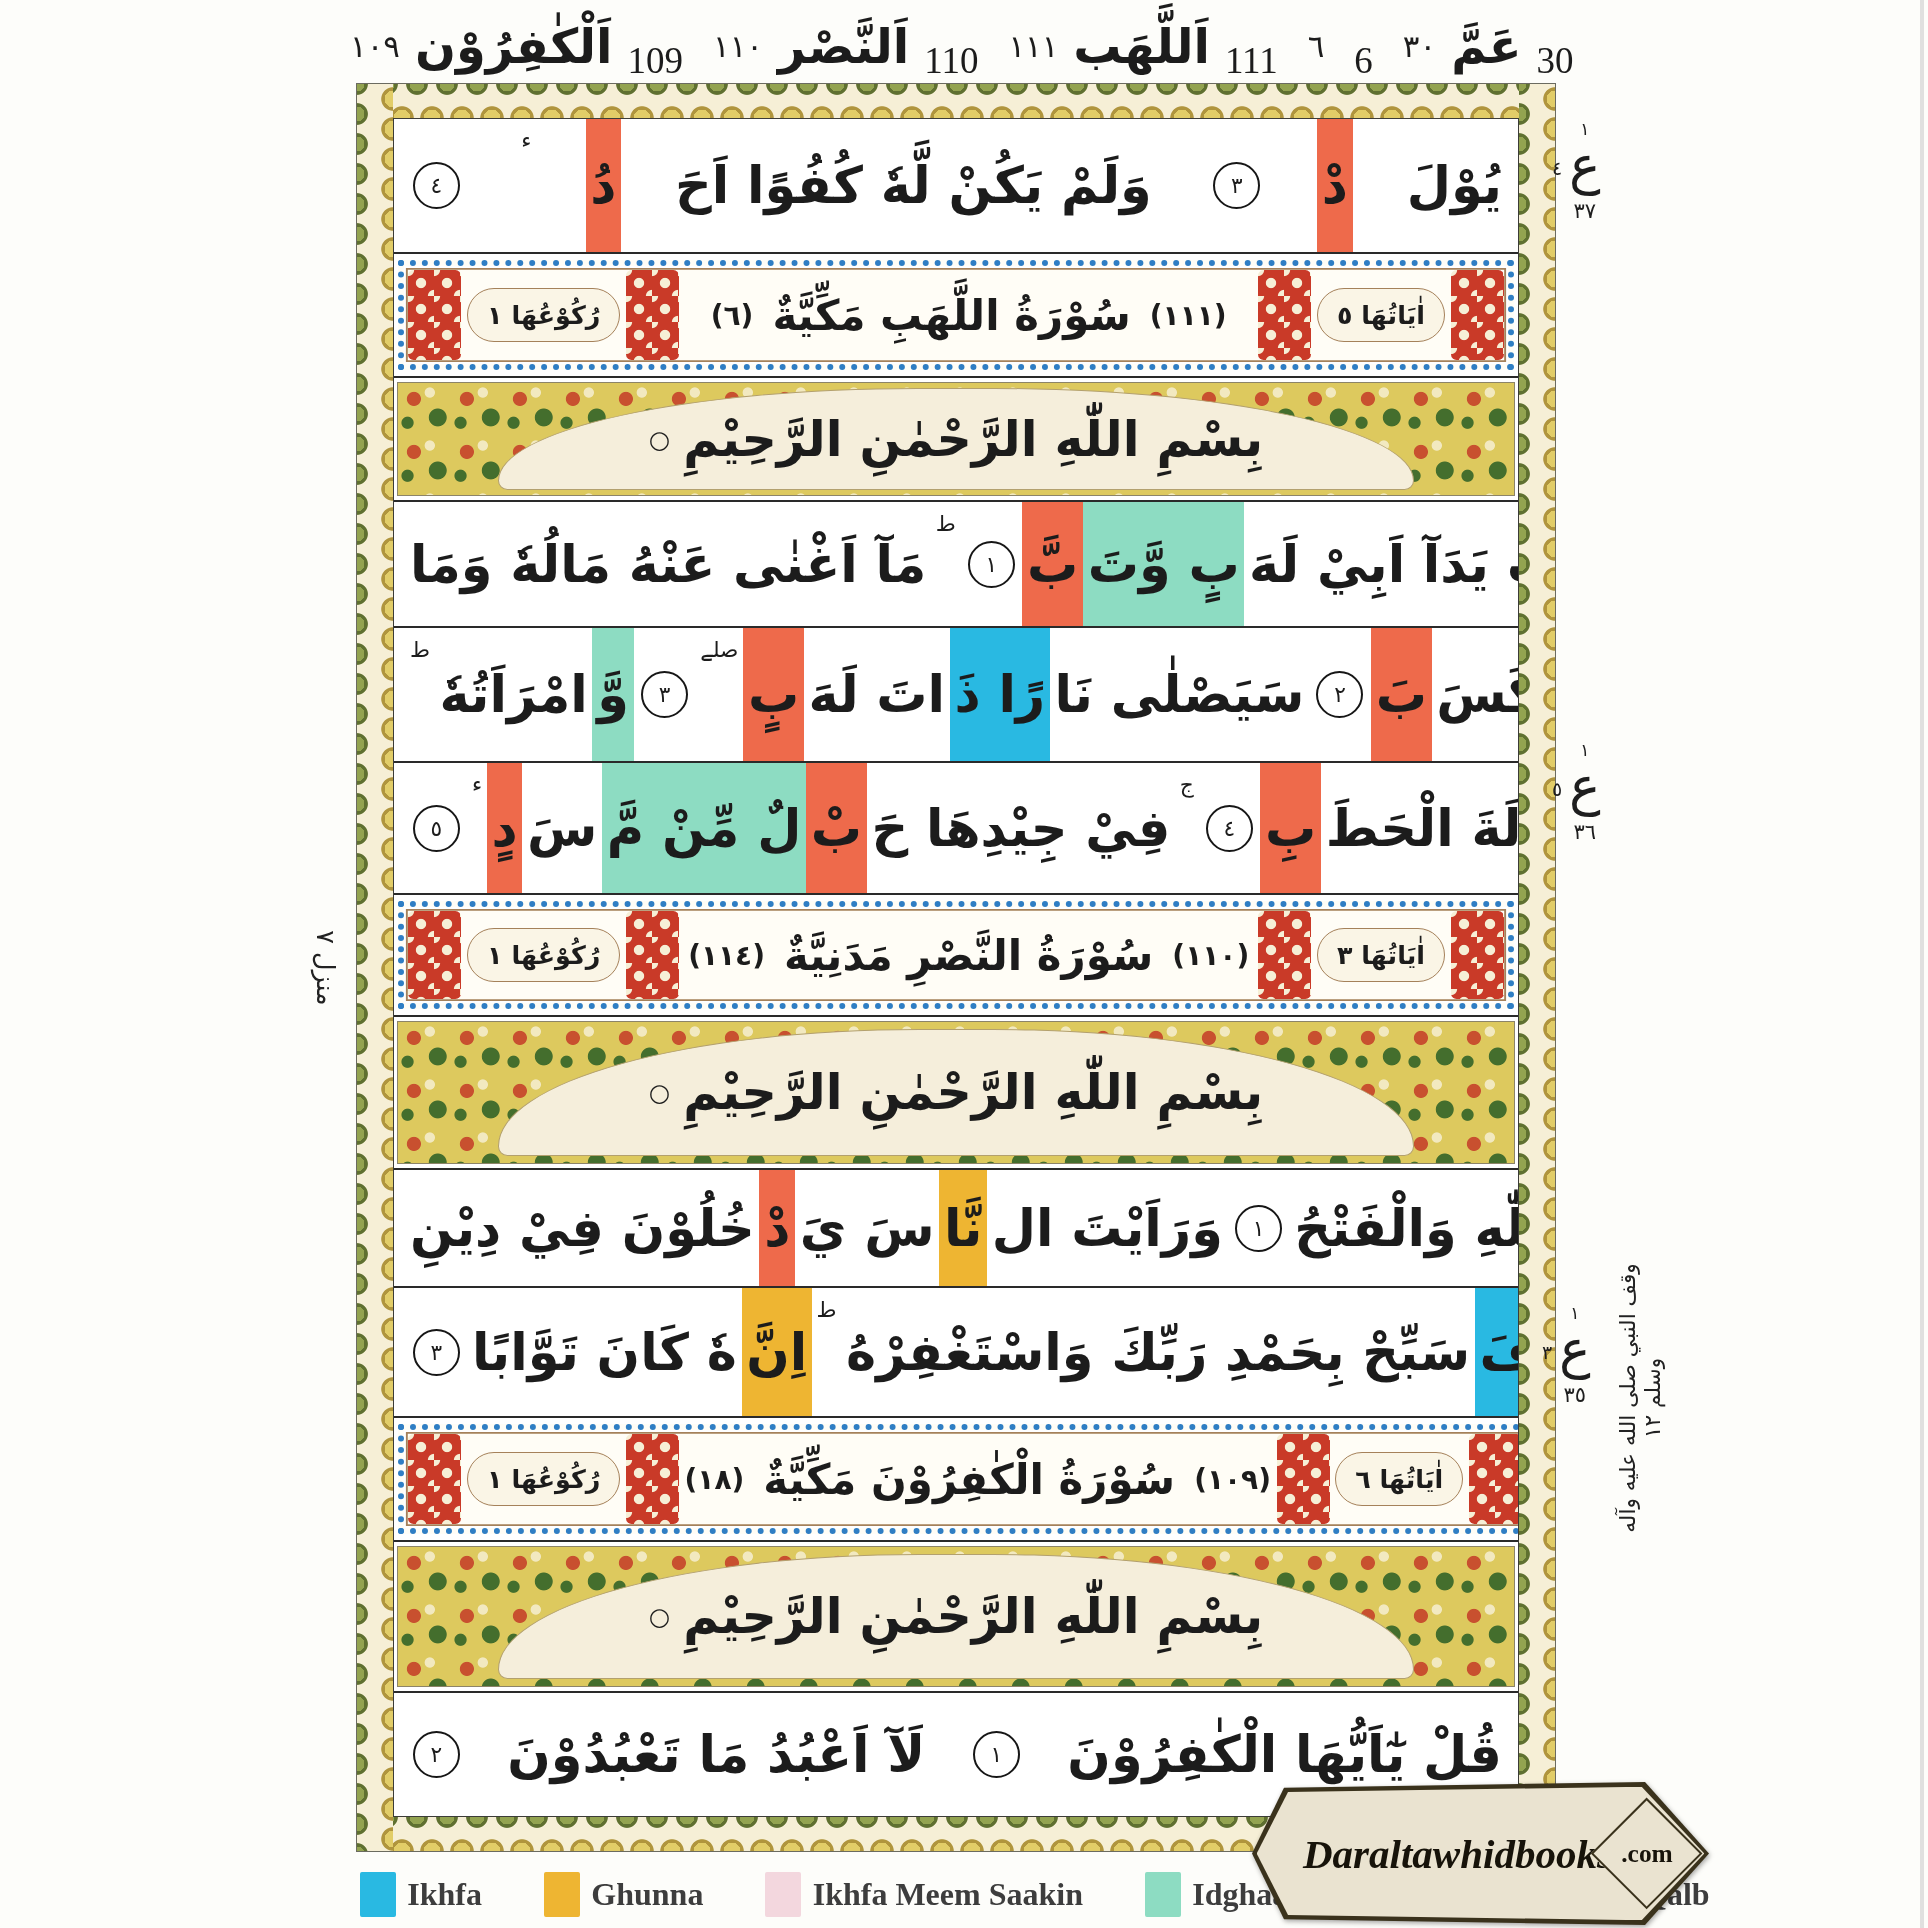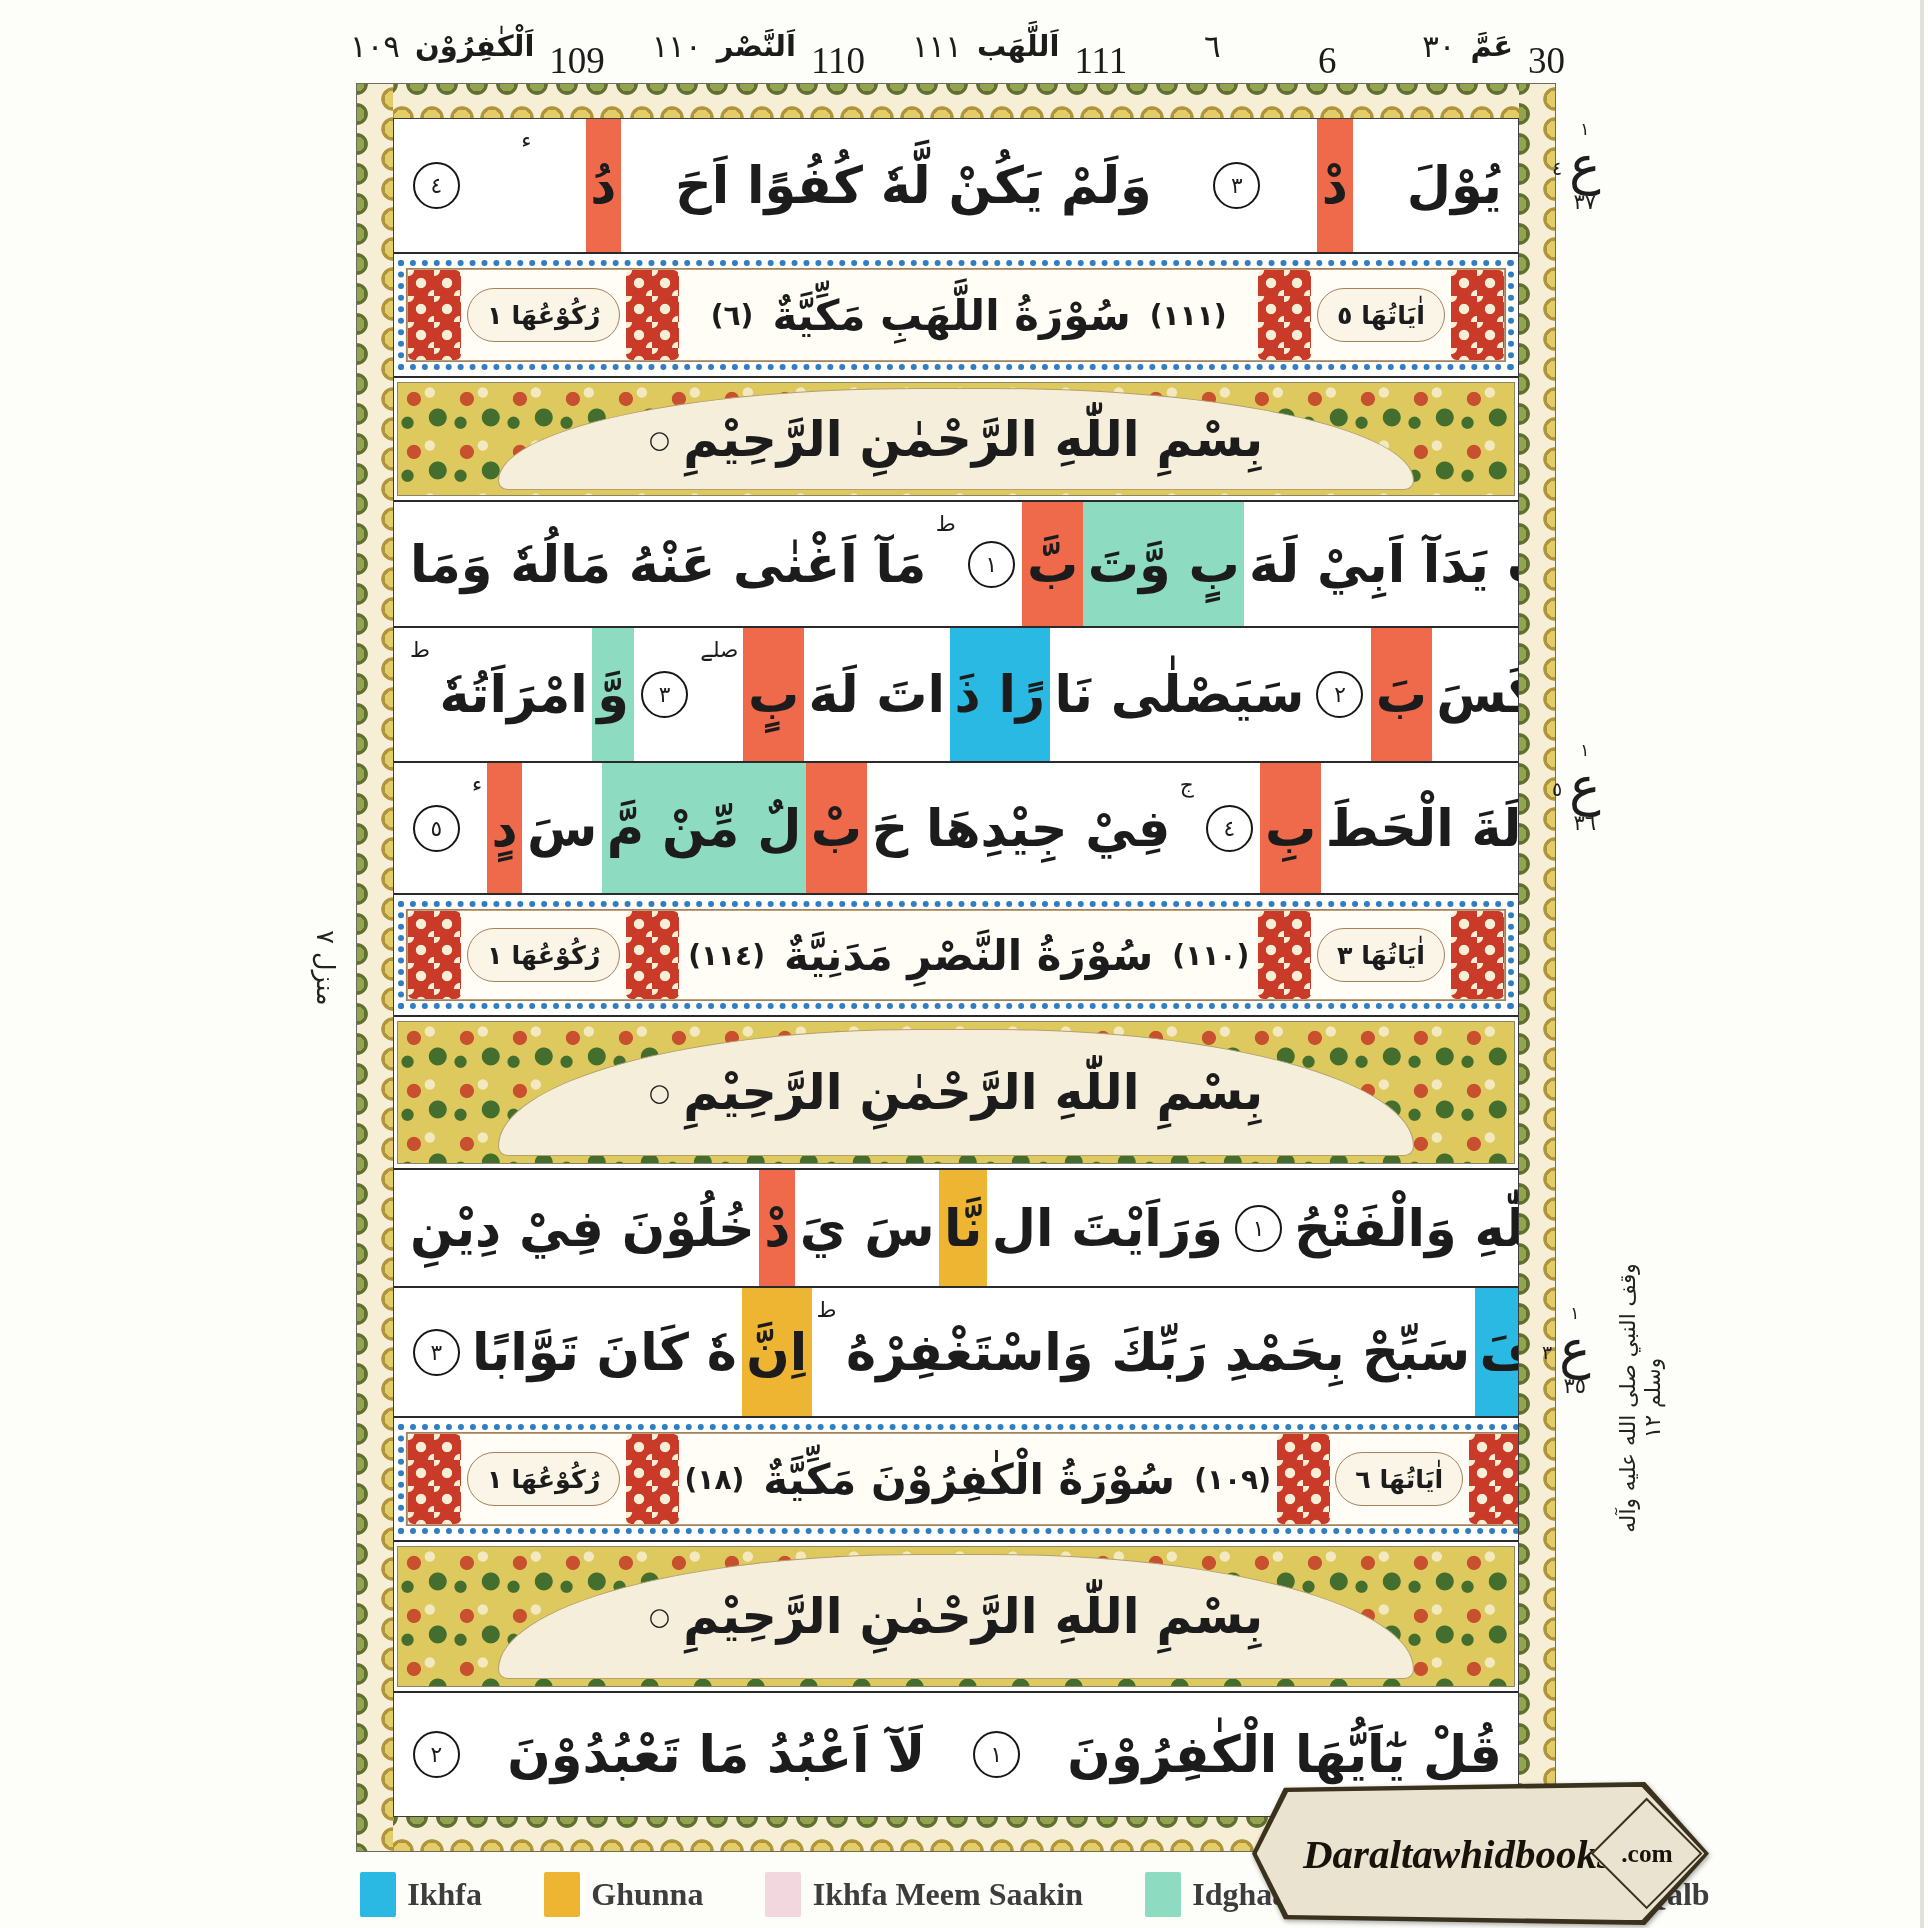--- a/index.html
+++ b/index.html
@@ -4,21 +4,21 @@
 <style>
   html,body{margin:0;padding:0;}
   body{width:1928px;height:1928px;overflow:hidden;background:#ffffff;position:relative;
        font-family:"DejaVu Sans",sans-serif;color:#1c1c1c;}
   .page{position:absolute;inset:0;background:#fdfdfa;}
 
   
   .header{position:absolute;top:17px;left:350px;width:1215px;height:58px;
           display:flex;align-items:center;gap:15px;white-space:nowrap;}
   .h-ar{font-size:31px;}
-  .h-name{font-size:29px;font-weight:bold;text-align:center;}
+  .h-name{font-size:48px;font-weight:bold;text-align:center;}
   .h-en{font-size:37px;font-family:"Liberation Serif",serif;margin-top:28px;}
   .hsp1{width:24.5px;} .hsp2{width:68px;} .hsp3{width:98px;} .hsp4{width:81px;}
 
   
   .frame{position:absolute;left:356px;top:83px;width:1198px;height:1767px;
          border:1.9px solid #6b6b60;background:#fff;}
   .band{position:absolute;background-color:#f6efd6;}
   .band-top,.band-bottom{left:0;right:0;height:34px;
       background-image:
         radial-gradient(circle at 50% 100%, #e2cd68 0 8.5px, #b0953d 8.5px 11.3px, rgba(0,0,0,0) 12.2px),
@@ -79,21 +79,21 @@
         border:0.9px solid #b3a06e;border-radius:46% 46% 9.4px 9.4px / 92% 92% 9.4px 9.4px;}
   .btext{position:absolute;inset:0;display:flex;align-items:center;justify-content:center;gap:13px;
          font-size:49px;font-weight:bold;direction:rtl;}
   .bcirc{font-size:24.5px;font-weight:400;}
 
   
   .ruku{position:absolute;text-align:center;color:#1e1e1e;line-height:1;}
   .ruku-top{font-size:17px;display:block;margin-bottom:1.9px;}
   .ruku-ain{font-size:53px;display:block;position:relative;line-height:.95;}
   .ruku-mid{position:absolute;left:-17px;top:19px;font-size:19px;}
-  .ruku-bottom{font-size:21px;display:block;margin-top:2px;}
+  .ruku-bottom{font-size:21px;display:block;margin-top:11px;}
   .vnote-right{position:absolute;left:1499px;top:1373px;width:282px;text-align:center;
                transform:rotate(-90deg);font-size:21.7px;color:#222;}
   .vnote-left{position:absolute;left:250px;top:953px;width:151px;text-align:center;
               transform:rotate(90deg);font-size:25.4px;color:#222;}
 
   
   .legend{position:absolute;left:360px;top:1872px;display:flex;align-items:center;gap:62px;}
   .lg-item{display:flex;align-items:center;gap:11.3px;}
   .lg-swatch{width:36px;height:45px;display:inline-block;border-radius:1.9px;}
   .lg-label{font-family:"Liberation Serif",serif;font-size:32px;color:#3d3d3d;white-space:nowrap;font-weight:bold;}

